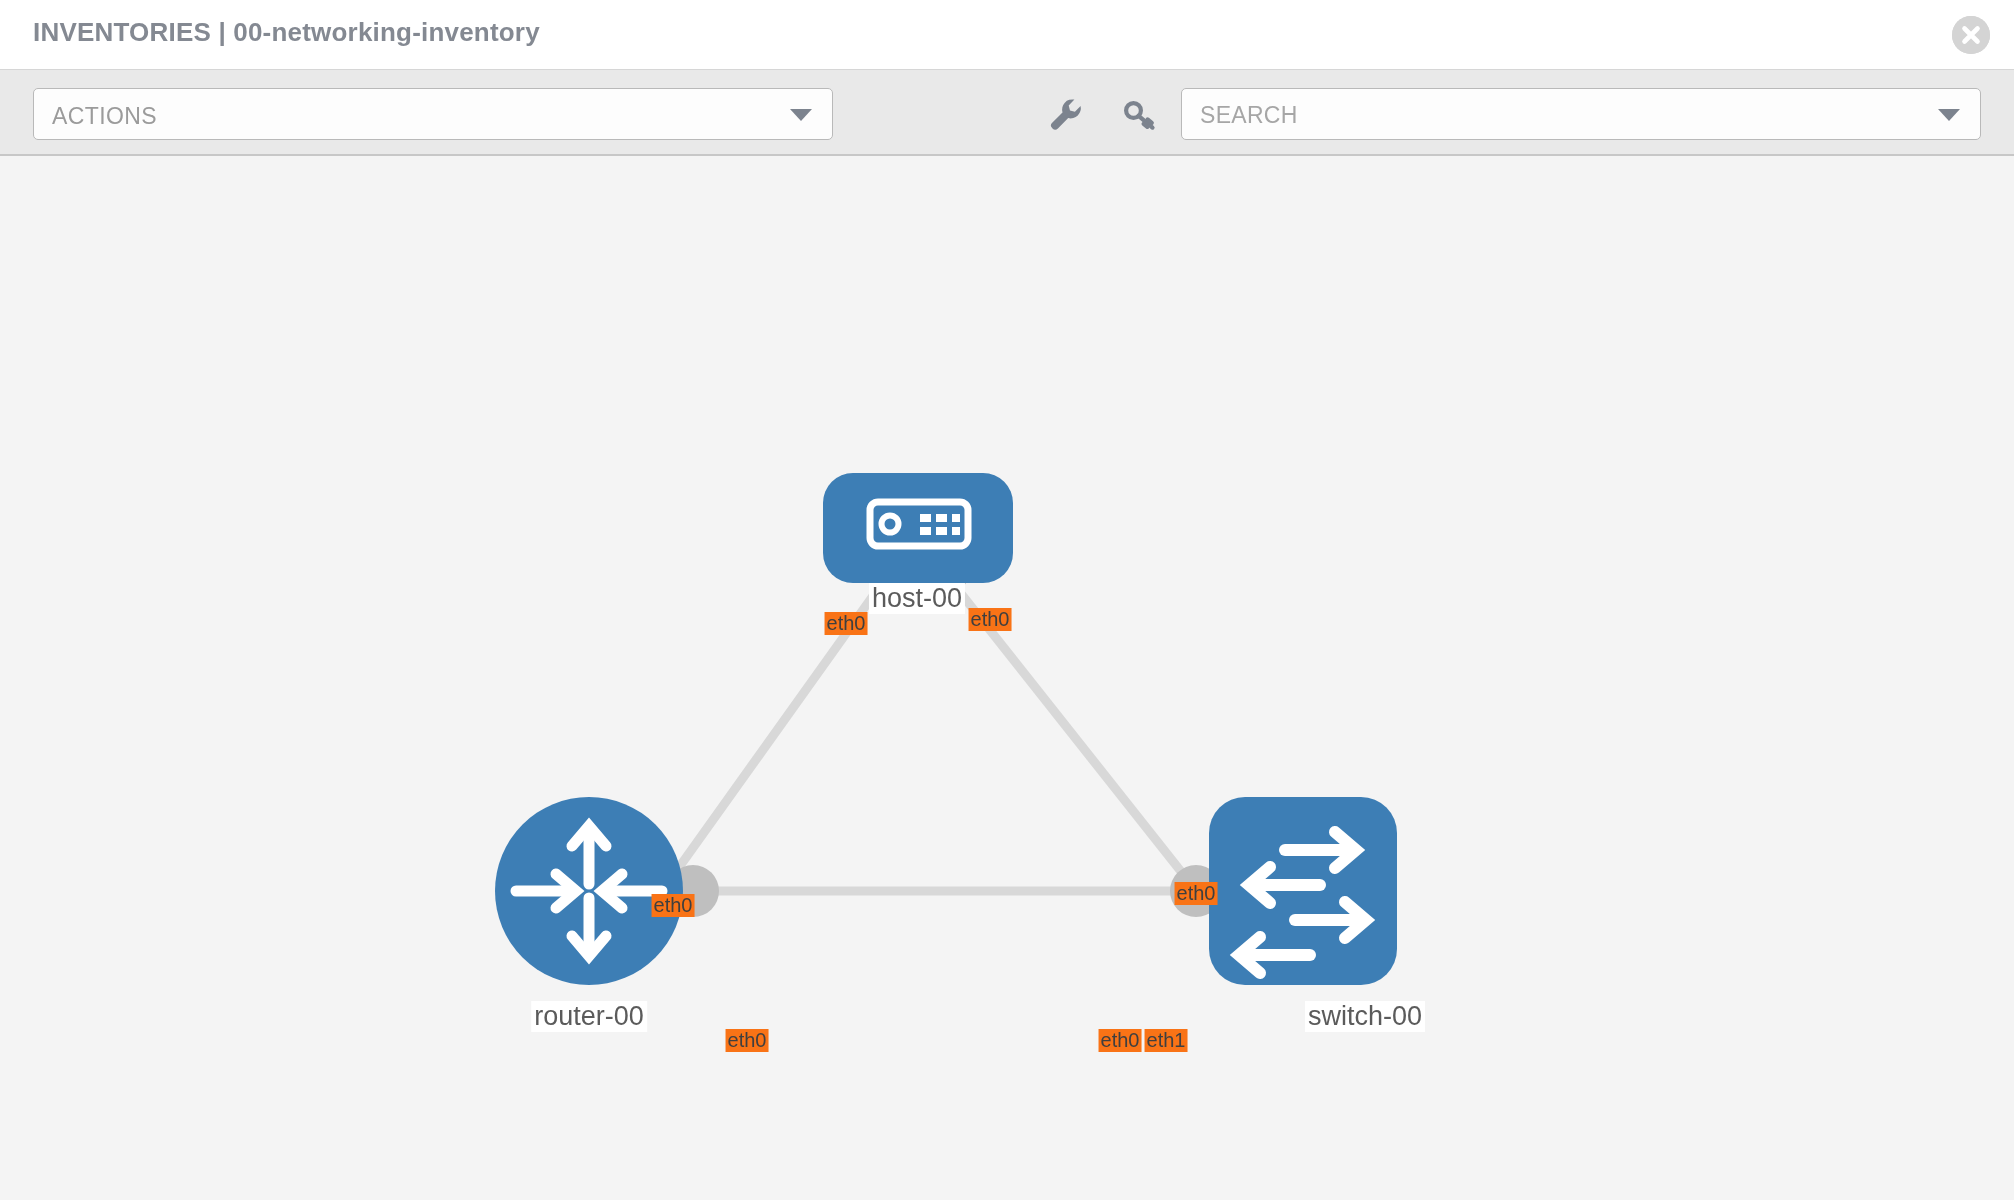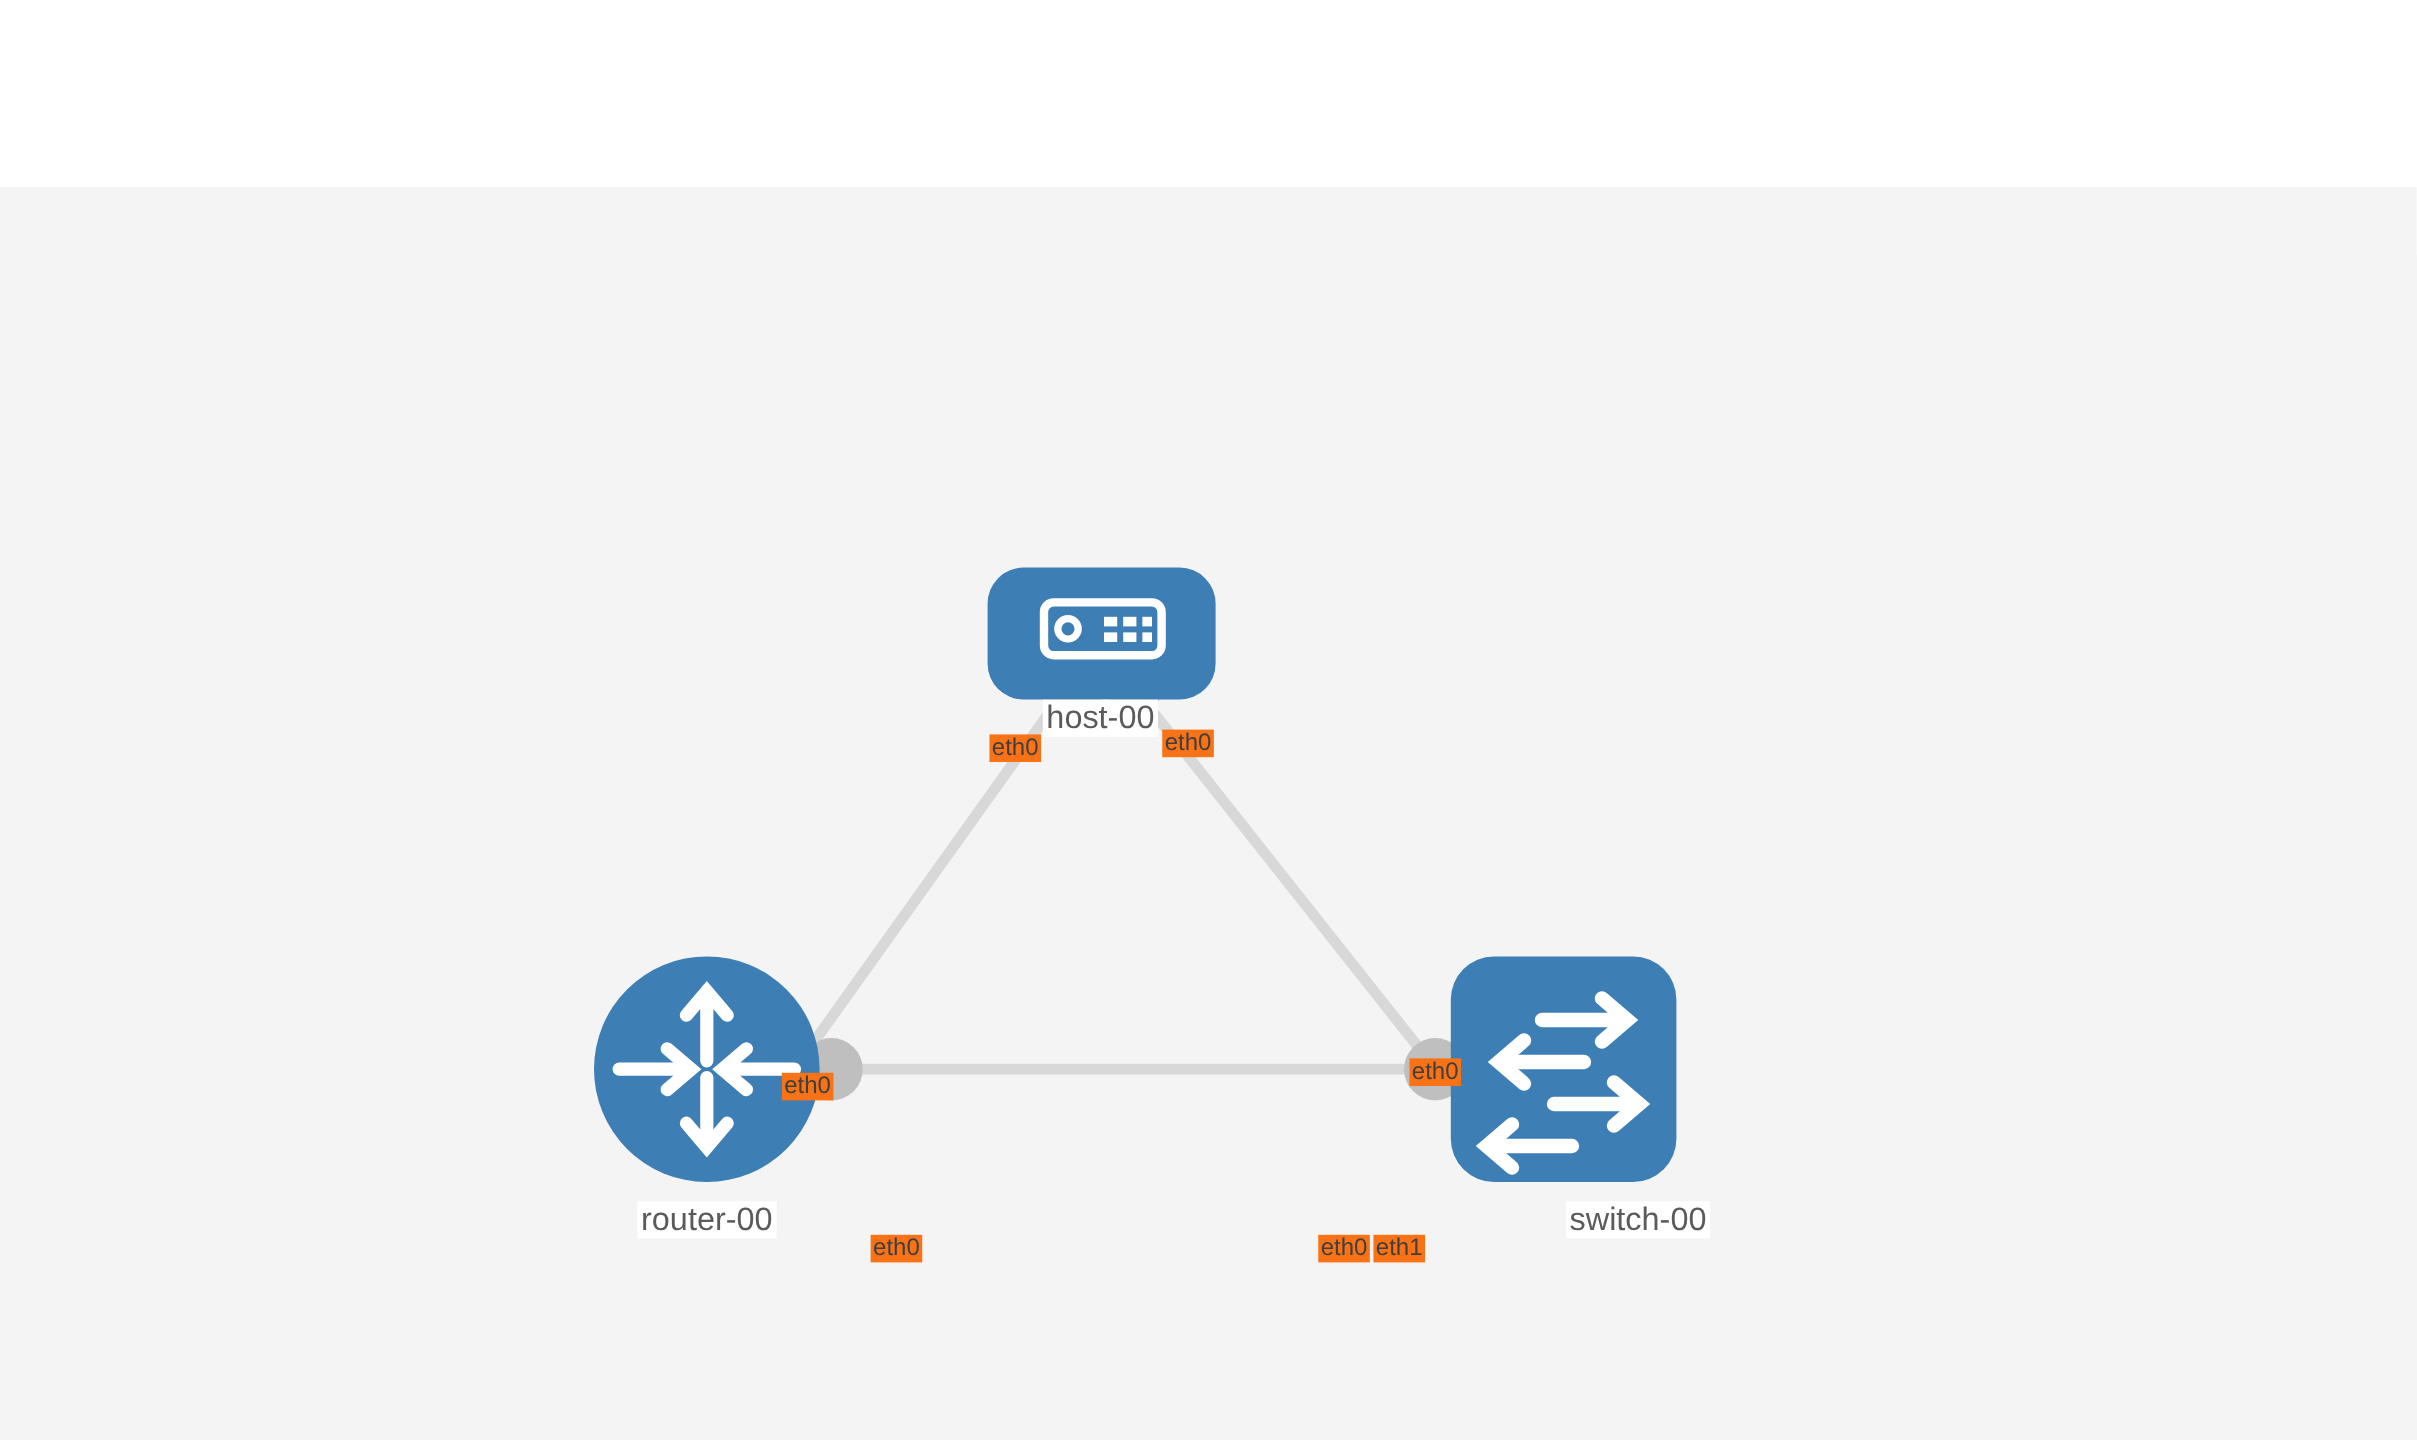--- a/index.html
+++ b/index.html
@@ -146,21 +146,61 @@
     padding: 0 2px;
     white-space: nowrap;
     transform: translateX(-50%);
   }
 </style>
 </head>
 <body>
 
 <div id="app">
 
-
+  <div class="header">
+    <div class="header-title">INVENTORIES | 00-networking-inventory</div>
+    <div class="close-badge">
+      <svg width="38" height="38" viewBox="0 0 38 38" aria-hidden="true">
+        <circle cx="19" cy="19" r="19" fill="#d4d4d4"></circle>
+        <path d="M12.5 12.5 L25.5 25.5 M25.5 12.5 L12.5 25.5" stroke="#ffffff" stroke-width="4.6" stroke-linecap="round"></path>
+      </svg>
+    </div>
+  </div>
+
+  <div class="toolbar">
+
+    <div class="actions-select">
+      <span class="label">ACTIONS</span>
+      <span class="caret"></span>
+    </div>
+
+    <div class="tool-icon" id="wrench-btn">
+      <svg width="44" height="44" viewBox="0 0 44 44" aria-hidden="true">
+        <g fill="#7c838e">
+          <path d="M31.4 7.6a10.2 10.2 0 0 0-11.9 12.8L9.2 30.7a3.8 3.8 0 0 0 0 5.4l.3.3a3.8 3.8 0 0 0 5.4 0l10.3-10.3A10.2 10.2 0 0 0 37.6 14l-5.7 5.7-4.9-1.3-1.3-4.9 5.7-5.9z"></path>
+        </g>
+      </svg>
+    </div>
+
+    <div class="tool-icon" id="key-btn">
+      <svg width="44" height="44" viewBox="0 0 44 44" aria-hidden="true">
+        <g fill="none" stroke="#7c838e" stroke-width="4.2" stroke-linecap="round">
+          <circle cx="15.5" cy="18.5" r="7.4"></circle>
+          <path d="M20.6 23.8 L34.5 35.6"></path>
+          <path d="M29.6 27.4 L33.8 30.9"></path>
+          <path d="M25.6 31.9 L29.3 34.9"></path>
+        </g>
+      </svg>
+    </div>
+
+    <div class="search-box">
+      <span class="label">SEARCH</span>
+      <span class="caret"></span>
+    </div>
+  </div>
 
   <div class="canvas">
 
     <svg width="2014" height="1044">
 
       <g>
         <line x1="880" y1="430" x2="655" y2="745" stroke="#d8d8d8" stroke-width="9"></line>
         <line x1="955" y1="430" x2="1240" y2="790" stroke="#d8d8d8" stroke-width="9"></line>
         <line x1="660" y1="735" x2="1235" y2="735" stroke="#d8d8d8" stroke-width="9"></line>
       </g>

